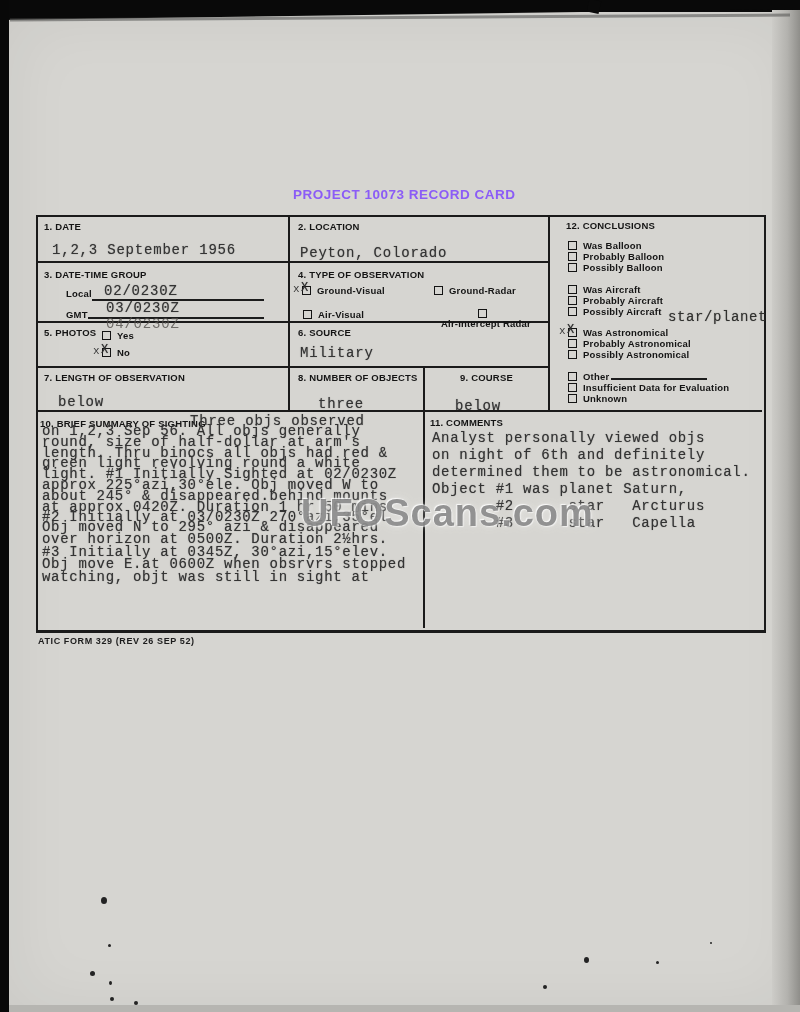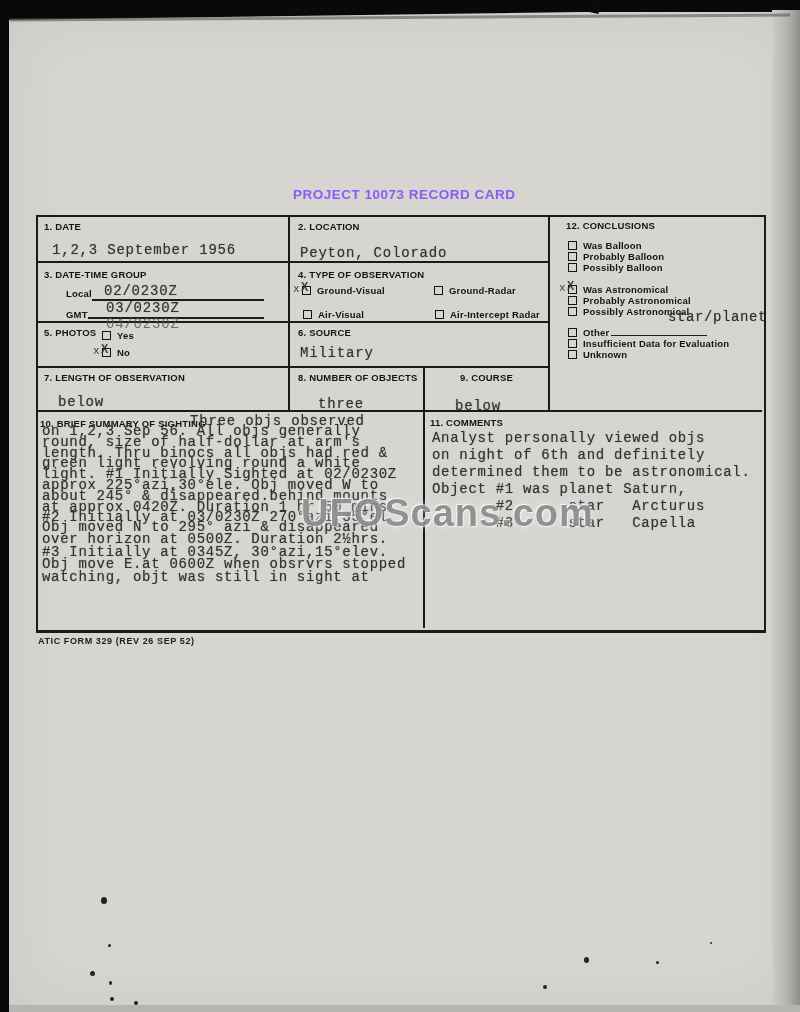--- a/index.html
+++ b/index.html
@@ -104,21 +104,21 @@
         <span class="olbl">Ground-Visual</span>
       </span>
       <span class="opt" style="left: 434px; top: 285px;">
         <span class="cb"></span>
         <span class="olbl">Ground-Radar</span>
       </span>
       <span class="opt" style="left: 303px; top: 309px;">
         <span class="cb"></span>
         <span class="olbl">Air-Visual</span>
       </span>
-      <span class="opt" style="left: 435px; top: 309px;">
+      <span class="opt" style="left: 435px; top: 309px; flex-direction: column;">
         <span class="cb"></span>
         <span class="olbl">Air-Intercept Radar</span>
       </span>
     </div>
 
   <div class="plabel" style="left:44px;top:327px;">5. PHOTOS</div>
   <div id="photo-options">
       <span class="opt" style="left: 102px; top: 330px;">
         <span class="cb"></span>
         <span class="olbl">Yes</span>
@@ -157,20 +157,34 @@
           <span class="cb"></span>
           <span class="olbl">Was Balloon</span>
         </span>
         <span class="optrow">
           <span class="cb"></span>
           <span class="olbl">Probably Balloon</span>
         </span>
         <span class="optrow">
           <span class="cb"></span>
           <span class="olbl">Possibly Balloon</span>
+        </span>
+      </div>
+      <div style="margin-bottom: 10.5px;">
+        <span class="optrow">
+          <span class="cb"></span>
+          <span class="olbl">Was Aircraft</span>
+        </span>
+        <span class="optrow">
+          <span class="cb"></span>
+          <span class="olbl">Probably Aircraft</span>
+        </span>
+        <span class="optrow">
+          <span class="cb"></span>
+          <span class="olbl">Possibly Aircraft</span>
         </span>
       </div>
       <div style="margin-bottom: 10.5px;">
         <span class="optrow">
           <span class="cb">
             <span class="ox">X</span>
             <span class="px">x</span>
           </span>
           <span class="olbl">Was Astronomical</span>
         </span>

